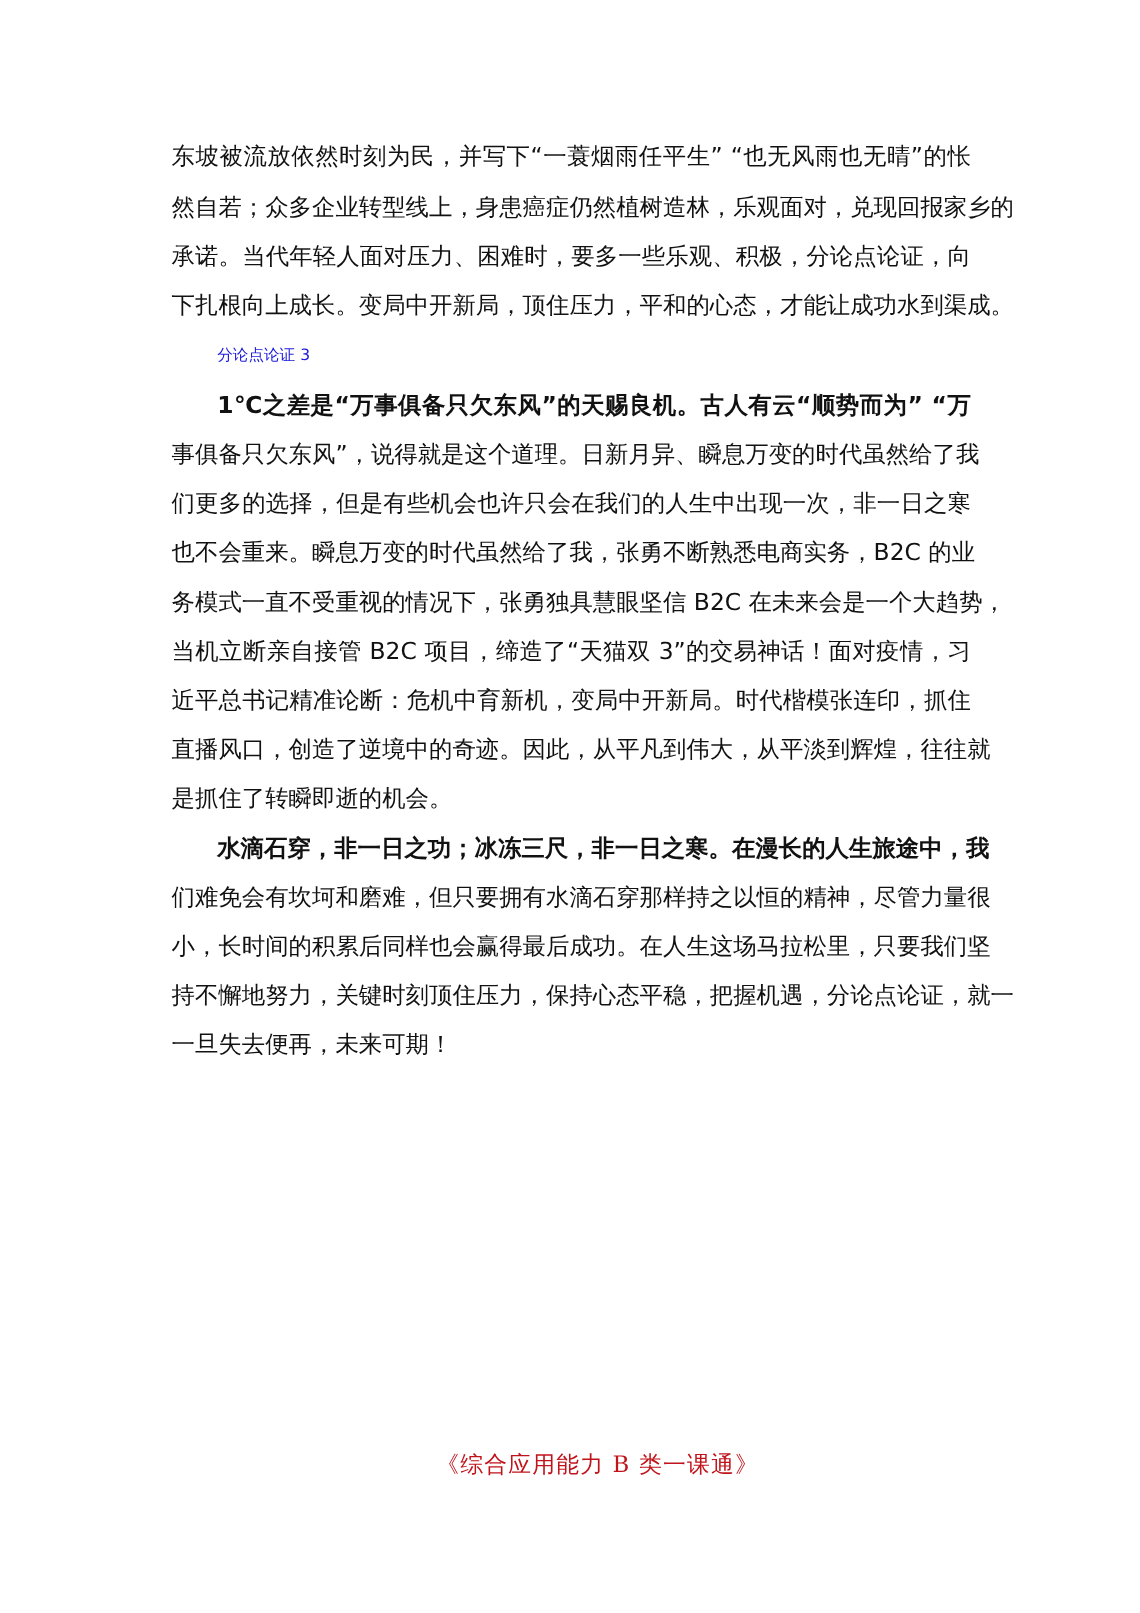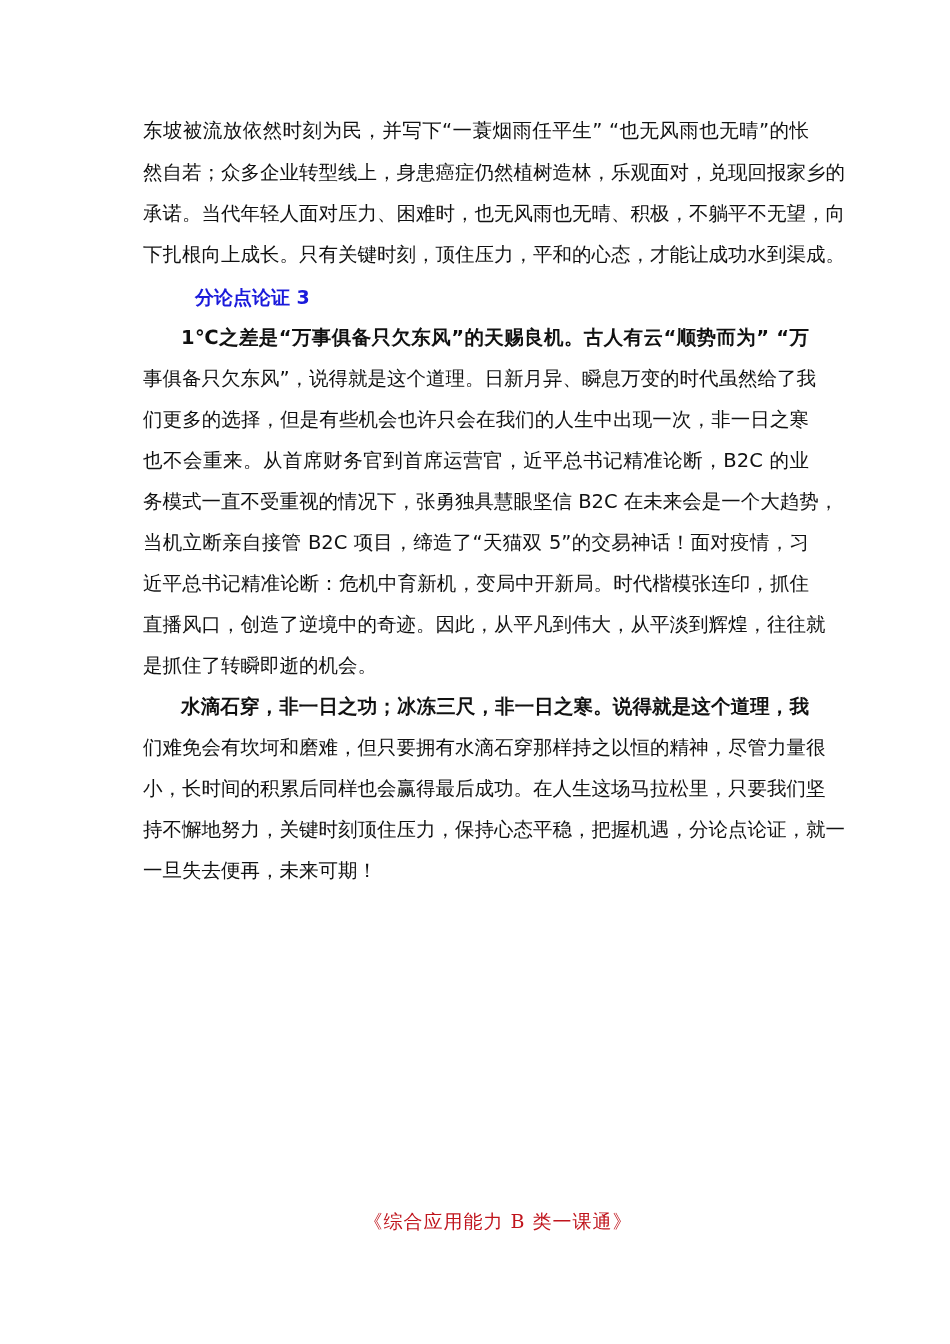--- a/index.html
+++ b/index.html
@@ -3,54 +3,54 @@
 <meta charset="utf-8">
 <style>
   html, body { margin: 0; padding: 0; background: #ffffff; }
   body { width: 950px; height: 1344px; position: relative; overflow: hidden;
          font-family: "DejaVu Sans", "Liberation Sans", sans-serif; color: #111111; }
   .page { position: absolute; left: 0; top: 0; width: 822px; height: 1344px; }
   .line { position: absolute; left: 143px; width: 666px; height: 30px; font-size: 19.5px;
           line-height: 30px; white-space: nowrap; text-align: justify; text-align-last: justify; }
   .line.last { text-align-last: left; }
   .line.indent { left: 181px; width: 628px; font-weight: bold; }
-  .heading { position: absolute; left: 195px; font-size: 19px; font-weight: bold; color: #1a1adb;
+  .heading { position: absolute; left: 181px; font-size: 13px; font-weight: normal; color: #1a1adb;
              line-height: 30px; height: 30px; white-space: nowrap; }
   .footer { position: absolute; left: 0; width: 950px; top: 1206px; text-align: center;
             font-family: "DejaVu Serif", "Liberation Serif", serif; font-size: 19px;
             color: #c0141c; line-height: 30px; letter-spacing: 1px; padding-left: 23px; }
 </style>
 </head>
 <body>
 
 <div class="page">
 
   <div>
     <div class="line" style="top:116px">东坡被流放依然时刻为民，并写下“一蓑烟雨任平生” “也无风雨也无晴”的怅</div>
     <div class="line" style="top:158px">然自若；众多企业转型线上，身患癌症仍然植树造林，乐观面对，兑现回报家乡的</div>
-    <div class="line" style="top:199px">承诺。当代年轻人面对压力、困难时，也无风雨也无晴、积极，不躺平不无望，向</div>
-    <div class="line" style="top:240px">下扎根向上成长。只有关键时刻，顶住压力，平和的心态，才能让成功水到渠成。</div>
+    <div class="line" style="top:199px">承诺。当代年轻人面对压力、困难时，要多一些乐观、积极，分论点论证，向</div>
+    <div class="line" style="top:240px">下扎根向上成长。变局中开新局，顶住压力，平和的心态，才能让成功水到渠成。</div>
   </div>
 
   <div class="heading" style="top:282px">分论点论证 3</div>
 
   <div>
     <div class="line indent" style="top:323px">1℃之差是“万事俱备只欠东风”的天赐良机。古人有云“顺势而为” “万</div>
     <div class="line" style="top:364px">事俱备只欠东风”，说得就是这个道理。日新月异、瞬息万变的时代虽然给了我</div>
     <div class="line" style="top:405px">们更多的选择，但是有些机会也许只会在我们的人生中出现一次，非一日之寒</div>
-    <div class="line" style="top:446px">也不会重来。从首席财务官到首席运营官，近平总书记精准论断，B2C 的业</div>
+    <div class="line" style="top:446px">也不会重来。瞬息万变的时代虽然给了我，张勇不断熟悉电商实务，B2C 的业</div>
     <div class="line" style="top:487px">务模式一直不受重视的情况下，张勇独具慧眼坚信  B2C  在未来会是一个大趋势，</div>
-    <div class="line" style="top:528px">当机立断亲自接管 B2C 项目，缔造了“天猫双  5”的交易神话！面对疫情，习</div>
+    <div class="line" style="top:528px">当机立断亲自接管 B2C 项目，缔造了“天猫双  3”的交易神话！面对疫情，习</div>
     <div class="line" style="top:569px">近平总书记精准论断：危机中育新机，变局中开新局。时代楷模张连印，抓住</div>
     <div class="line" style="top:610px">直播风口，创造了逆境中的奇迹。因此，从平凡到伟大，从平淡到辉煌，往往就</div>
     <div class="line last" style="top:651px">是抓住了转瞬即逝的机会。</div>
   </div>
 
   <div>
-    <div class="line indent" style="top:692px">水滴石穿，非一日之功；冰冻三尺，非一日之寒。说得就是这个道理，我</div>
+    <div class="line indent" style="top:692px">水滴石穿，非一日之功；冰冻三尺，非一日之寒。在漫长的人生旅途中，我</div>
     <div class="line" style="top:733px">们难免会有坎坷和磨难，但只要拥有水滴石穿那样持之以恒的精神，尽管力量很</div>
     <div class="line" style="top:774px">小，长时间的积累后同样也会赢得最后成功。在人生这场马拉松里，只要我们坚</div>
     <div class="line" style="top:815px">持不懈地努力，关键时刻顶住压力，保持心态平稳，把握机遇，分论点论证，就一</div>
     <div class="line last" style="top:856px">一旦失去便再，未来可期！</div>
   </div>
 
   <div class="footer">《综合应用能力 B 类一课通》</div>
 
 </div>
 

